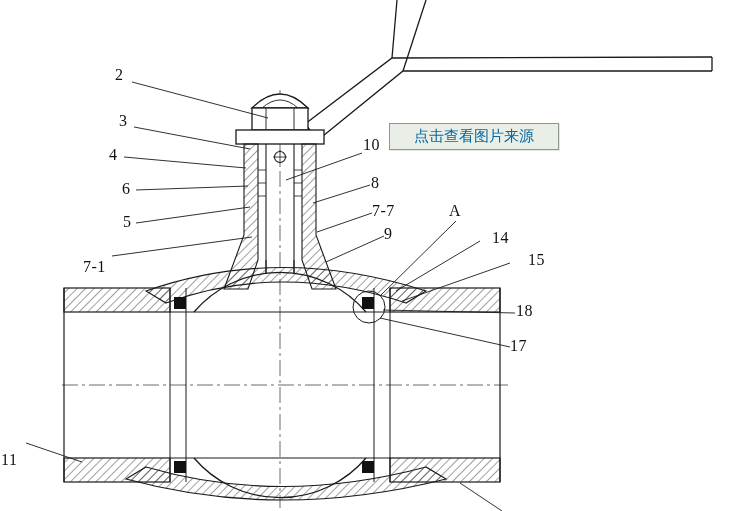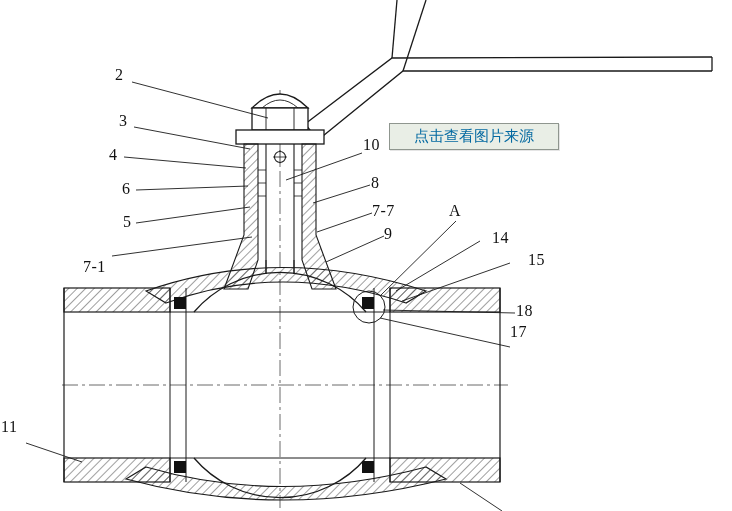--- a/index.html
+++ b/index.html
@@ -148,18 +148,18 @@
   <span class="part-label" style="left:123px; top:214px">5</span>
   <span class="part-label" style="left:83px;  top:259px">7-1</span>
   <span class="part-label" style="left:363px; top:137px">10</span>
   <span class="part-label" style="left:371px; top:175px">8</span>
   <span class="part-label" style="left:372px; top:203px">7-7</span>
   <span class="part-label" style="left:384px; top:226px">9</span>
   <span class="part-label" style="left:449px; top:203px">A</span>
   <span class="part-label" style="left:492px; top:230px">14</span>
   <span class="part-label" style="left:528px; top:252px">15</span>
   <span class="part-label" style="left:516px; top:303px">18</span>
-  <span class="part-label" style="left:510px; top:324px">17</span>
-  <span class="part-label" style="left:1px;   top:419px">11</span>
+  <span class="part-label" style="left:510px; top:338px">17</span>
+  <span class="part-label" style="left:1px;   top:452px">11</span>
 
   <div class="tooltip">点击查看图片来源</div>
 
 </div>
 
 </body></html>

